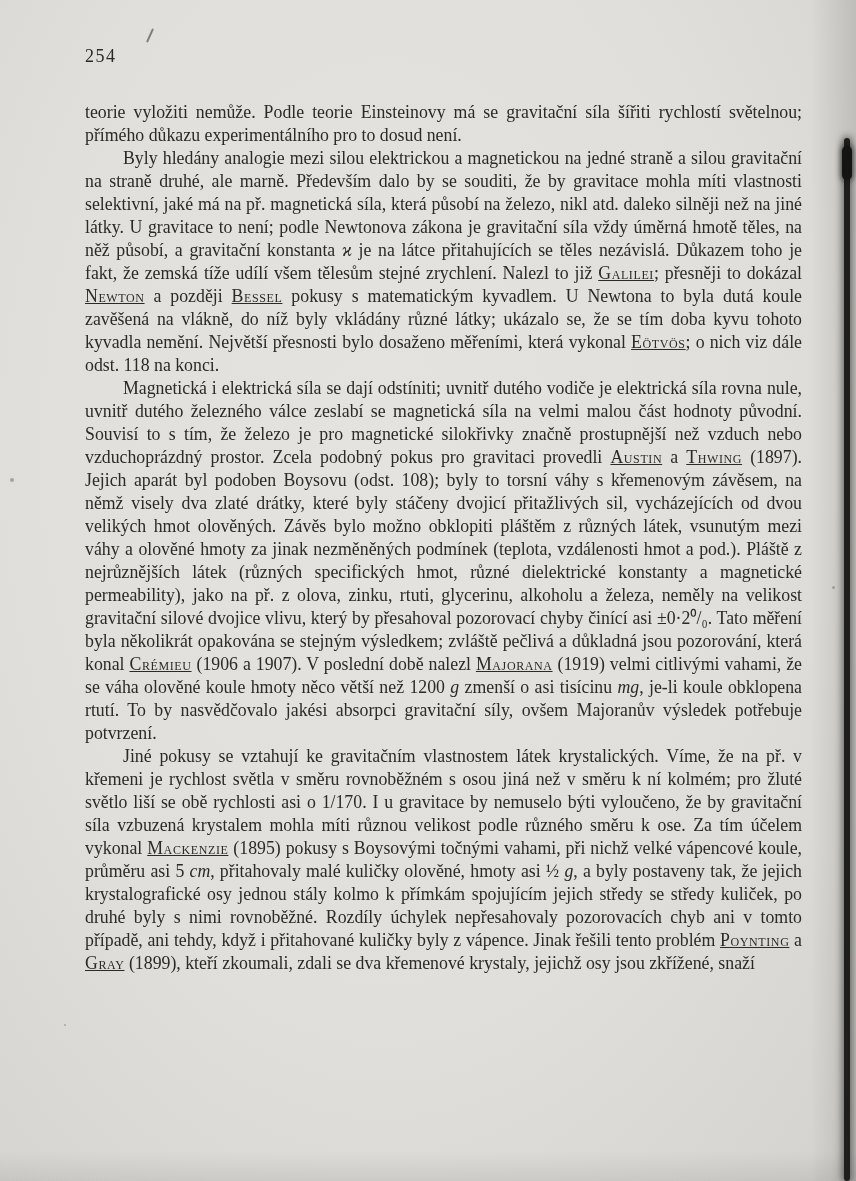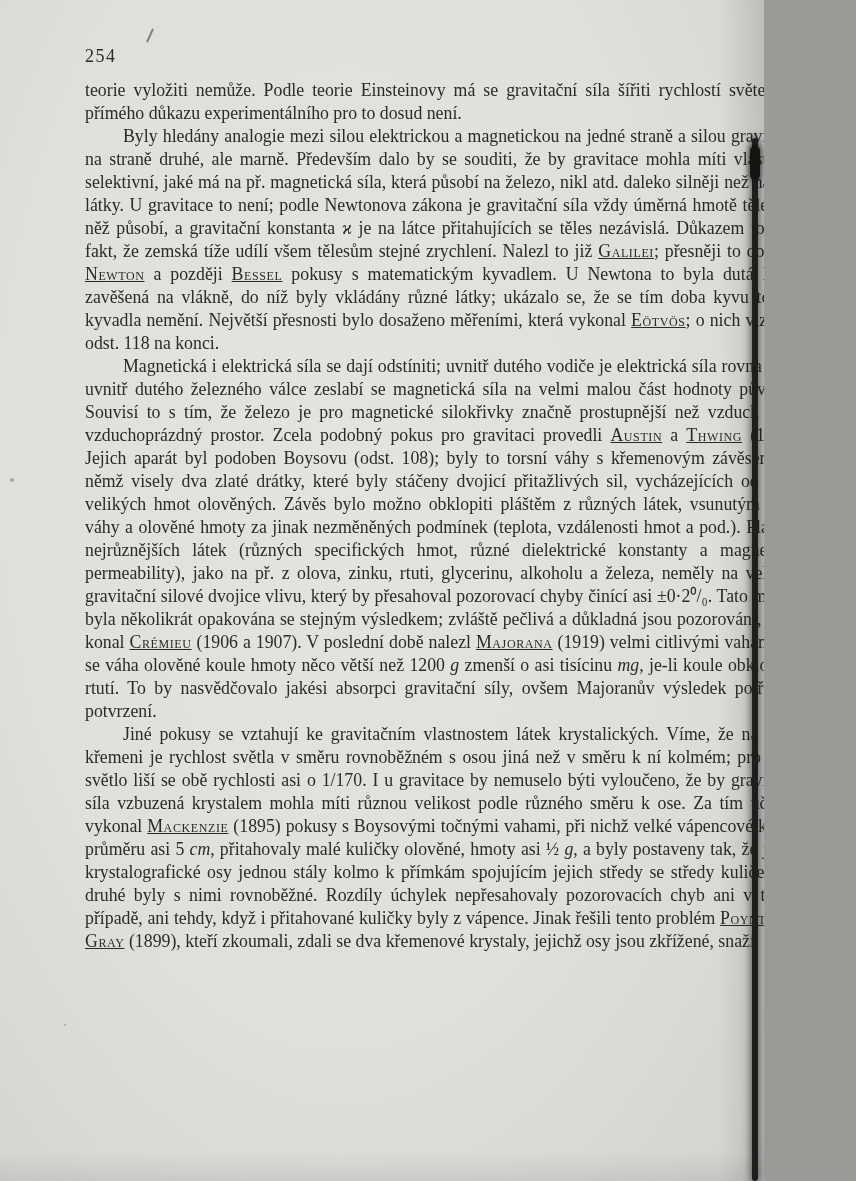--- a/index.html
+++ b/index.html
@@ -9,31 +9,31 @@
   }
   html,body{margin:0;padding:0;}
   body{
     width:856px;height:1181px;
     background:#9a9a96;
     font-family:"Liberation Serif", serif;
     overflow:hidden;
   }
   .page{
     position:relative;
-    width:764px;height:1181px;
+    width:856px;height:1181px;
     background:radial-gradient(ellipse at 45% 38%, #e4e3df 0%, var(--paper) 55%, #d3d2ce 100%);
     color:var(--ink);
     overflow:hidden;
   }
   .page-number{
     position:absolute;left:85px;top:46px;
     font-size:18px;letter-spacing:1.5px;
   }
   .text-block{
-    position:absolute;left:85px;top:79px;width:717px;
+    position:absolute;left:85px;top:101px;width:717px;
     font-size:17.8px;line-height:23px;
     text-align:justify;
     text-rendering:optimizeLegibility;
   }
   .para{margin:0;}
   .para.indent{text-indent:38px;}
   .sc{font-variant:small-caps;letter-spacing:0.6px;text-decoration:underline;}
   .i{font-style:italic;}
   .edge-shade{
     position:absolute;top:0;right:0;width:46px;height:100%;

